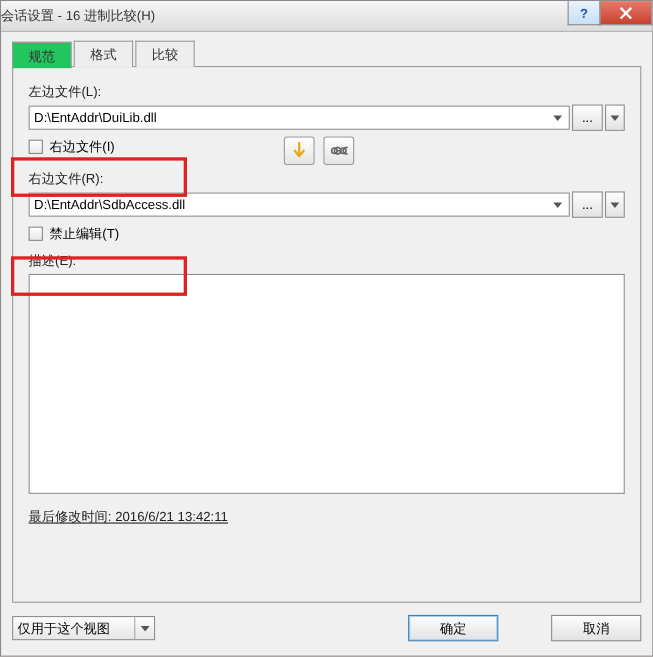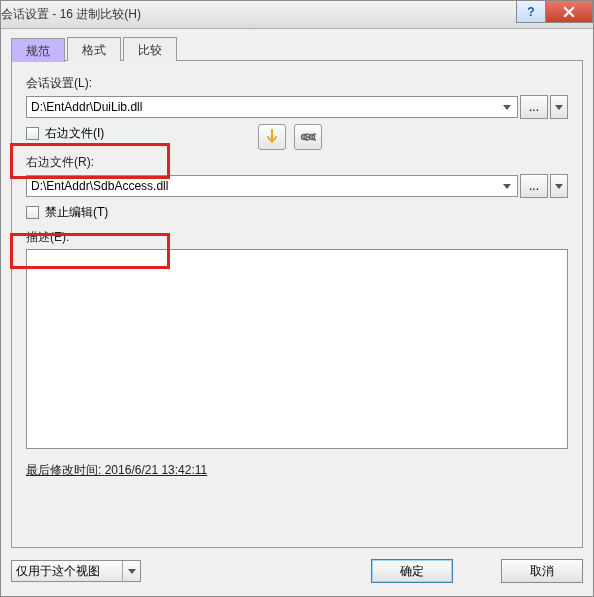--- a/index.html
+++ b/index.html
@@ -8,21 +8,21 @@
 .titlebar { height: 28px; background: linear-gradient(#f5f5f5,#dcdcdc); border-bottom: 1px solid #b0b0b0; display: flex; align-items: center; padding-left: 0; }
 .titlebar-text { color: #333; }
 .titlebar-btns { position: absolute; right: 0; top: 0; display: flex; }
 .tb-btn { width: 30px; height: 22px; display: flex; align-items: center; justify-content: center; border: 1px solid #888; border-top: none; margin-left: -1px; }
 .tb-help { background: linear-gradient(#eaf3fc,#c7dff6); color: #2255aa; font-weight: bold; font-size: 13px; }
 .tb-close { background: linear-gradient(#e67a6a,#c8402e); width: 48px; border-top-right-radius: 0; }
 .tb-close svg { width: 12px; height: 12px; }
 .client { position: absolute; left: 10px; top: 36px; right: 10px; bottom: 48px; }
 .tabstrip { display: flex; height: 24px; position: relative; z-index: 2; }
 .tab { padding: 4px 14px 0 14px; border: 1px solid #9a9a9a; background: #eee; margin-right: 2px; border-bottom: none; color: #333; }
-.tab.active { background: #c4b5fd; position: relative; top: 1px; padding-bottom: 1px; }
+.tab.active { background: #22c55e; position: relative; top: 1px; padding-bottom: 1px; }
 .tabpanel { border: 1px solid #9a9a9a; position: absolute; top: 23px; left: 0; right: 0; bottom: 0; background: #f0f0f0; padding: 10px 14px; }
 .lbl { color: #222; margin: 4px 0 3px 0; }
 .row { display: flex; align-items: center; gap: 2px; }
 .combo { flex: 1; height: 22px; border: 1px solid #8f8f8f; background: #fff; display: flex; align-items: center; padding: 0 4px; position: relative; }
 .combo .droparrow { position: absolute; right: 2px; top: 2px; width: 16px; height: 16px; display: flex; align-items: center; justify-content: center; }
 .sqbtn { width: 28px; height: 24px; border: 1px solid #8f8f8f; background: linear-gradient(#fdfdfd,#e3e3e3); display: flex; align-items: center; justify-content: center; }
 .sqbtn.small { width: 18px; }
 .checkrow { display: flex; align-items: center; gap: 6px; margin: 6px 0 8px 0; }
 .chk { width: 13px; height: 13px; border: 1px solid #888; background: linear-gradient(#fff,#e8e8e8); }
 .highlight { border: 3px solid #d22; position: absolute; pointer-events: none; }
@@ -59,21 +59,21 @@
 
   <div class="client">
     <div class="tabstrip">
       <div class="tab active"><span>规范</span></div>
       <div class="tab"><span>格式</span></div>
       <div class="tab"><span>比较</span></div>
     </div>
 
     <div class="tabpanel">
 
-      <div class="lbl">会话设置(L):</div>
+      <div class="lbl">左边文件(L):</div>
       <div class="row">
         <div class="combo">
           <span>D:\EntAddr\DuiLib.dll</span>
           <span class="droparrow">
               <span class="tri"></span>
             </span>
         </div>
         <div class="sqbtn">
             <span>...</span>
           </div>

